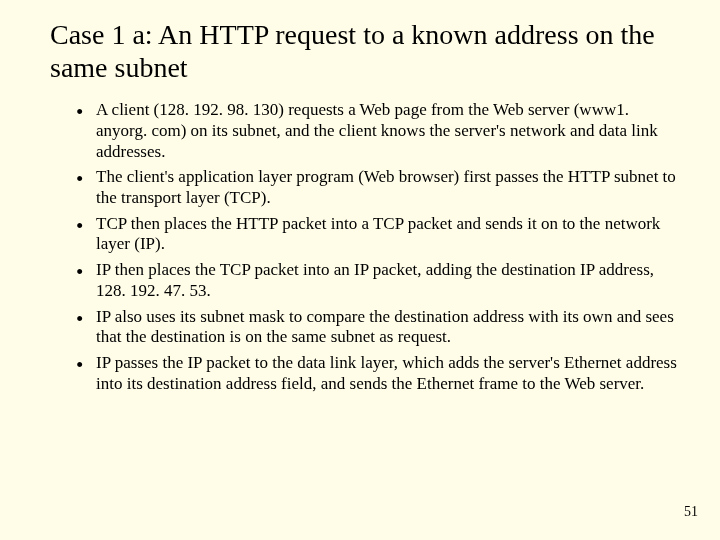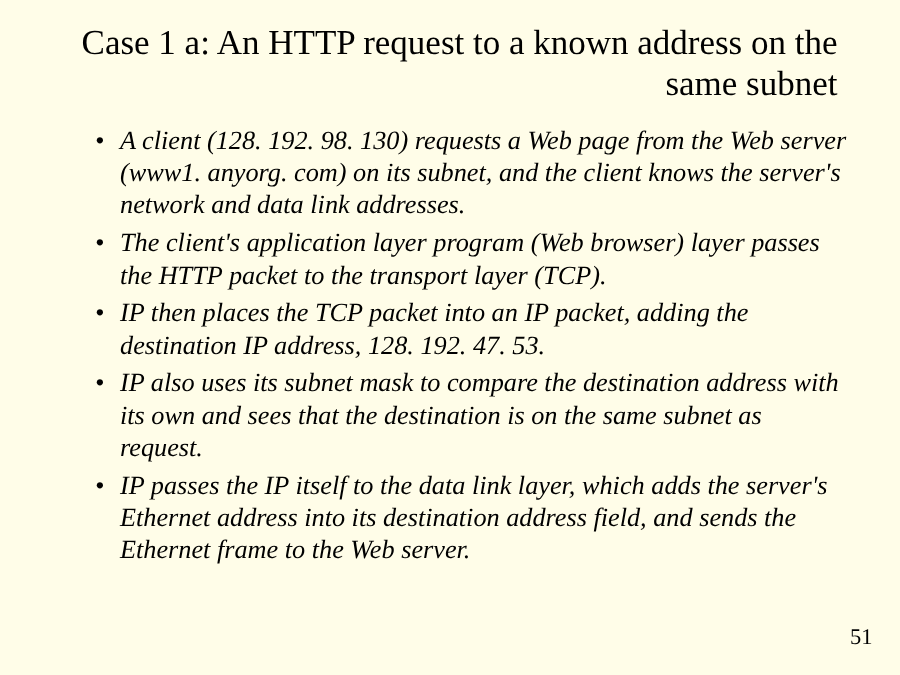--- a/index.html
+++ b/index.html
@@ -10,59 +10,59 @@
     body {
       width: 720px;
       height: 540px;
       background: #fffde8;
       font-family: "Times New Roman", Times, serif;
       color: #000;
       padding: 18px 40px 24px 40px;
       position: relative;
     }
     .slide-title {
-      text-align: right;
+      text-align: left;
       font-size: 28px;
       line-height: 1.18;
       font-weight: normal;
       margin-bottom: 16px;
       padding: 0 10px;
     }
     .bullet-list {
       list-style: none;
       padding-left: 36px;
     }
     .bullet-list li {
       position: relative;
-      font-size: 21px;
+      font-size: 17px;
       line-height: 1.22;
       margin-bottom: 5px;
       padding-left: 20px;
-      font-style: italic;
     }
     .bullet-list li::before {
       content: "•";
       position: absolute;
       left: 0;
       top: 0;
       font-size: 21px;
     }
     .page-number {
       position: absolute;
       right: 22px;
       bottom: 20px;
-      font-size: 18px;
+      font-size: 14px;
     }
   </style>
 </head>
 <body>
 
 <h1 class="slide-title">Case 1 a: An HTTP request to a known address on the same subnet</h1>
 
 <ul class="bullet-list">
   <li>A client (128. 192. 98. 130) requests a Web page from the Web server (www1. anyorg. com) on its subnet, and the client knows the server's network and data link addresses.</li>
-  <li>The client's application layer program (Web browser) layer passes the HTTP packet to the transport layer (TCP).</li>
+  <li>The client's application layer program (Web browser) first passes the HTTP subnet to the transport layer (TCP).</li>
+  <li>TCP then places the HTTP packet into a TCP packet and sends it on to the network layer (IP).</li>
   <li>IP then places the TCP packet into an IP packet, adding the destination IP address, 128. 192. 47. 53.</li>
   <li>IP also uses its subnet mask to compare the destination address with its own and sees that the destination is on the same subnet as request.</li>
-  <li>IP passes the IP itself to the data link layer, which adds the server's Ethernet address into its destination address field, and sends the Ethernet frame to the Web server.</li>
+  <li>IP passes the IP packet to the data link layer, which adds the server's Ethernet address into its destination address field, and sends the Ethernet frame to the Web server.</li>
 </ul>
 
 <div class="page-number">51</div>
 
 </body></html>

